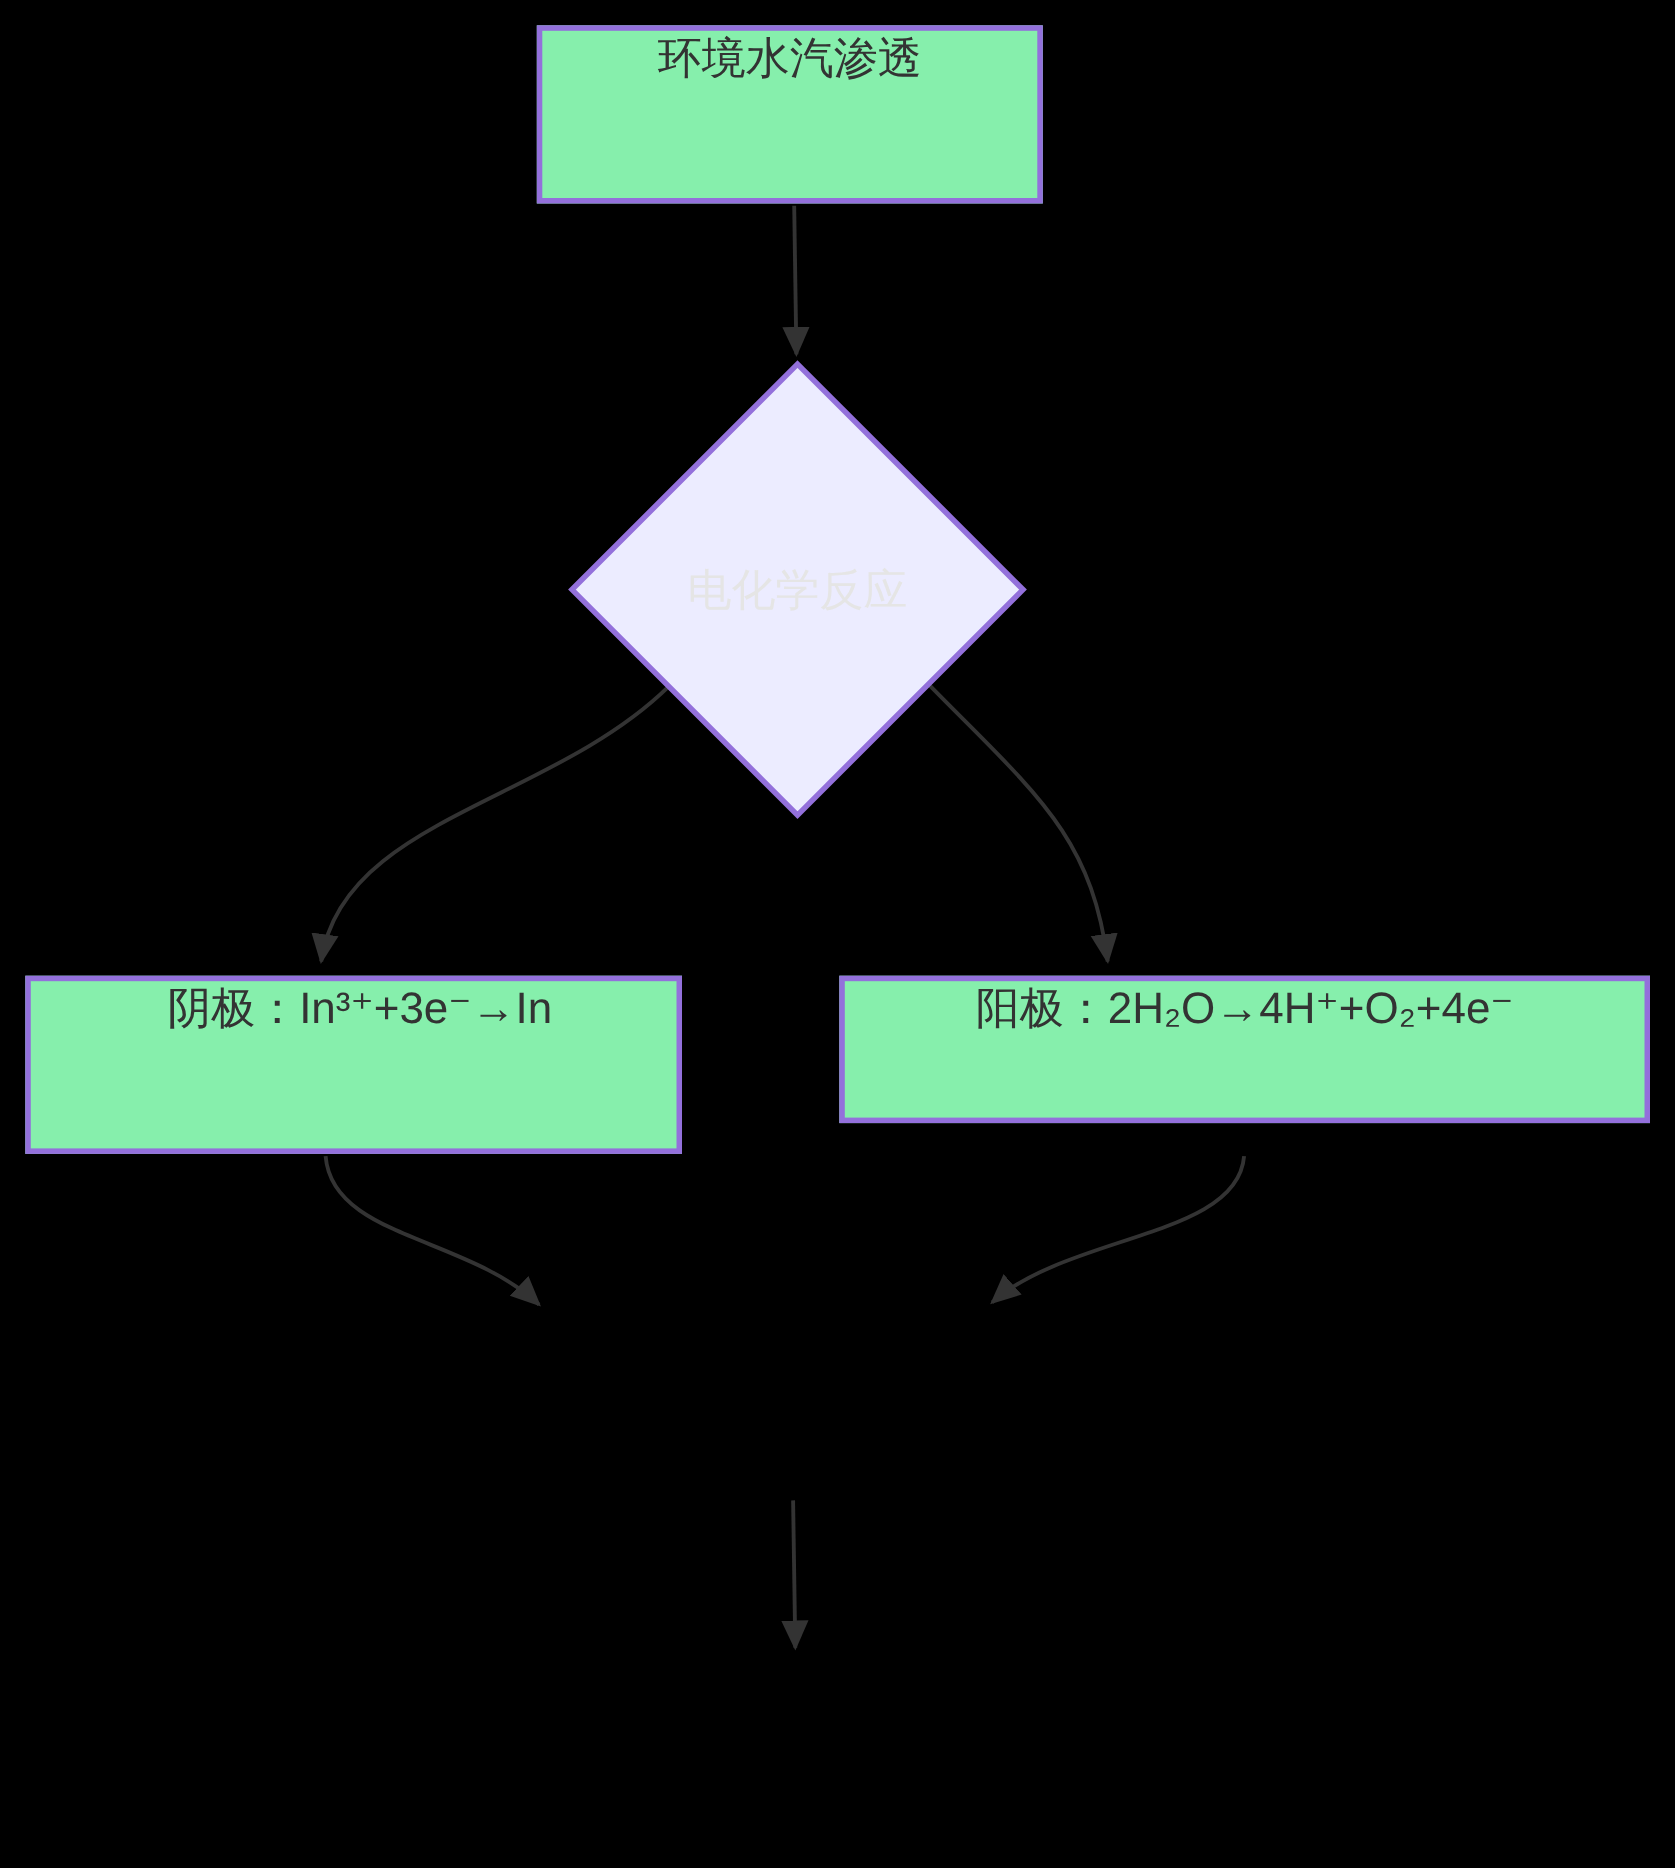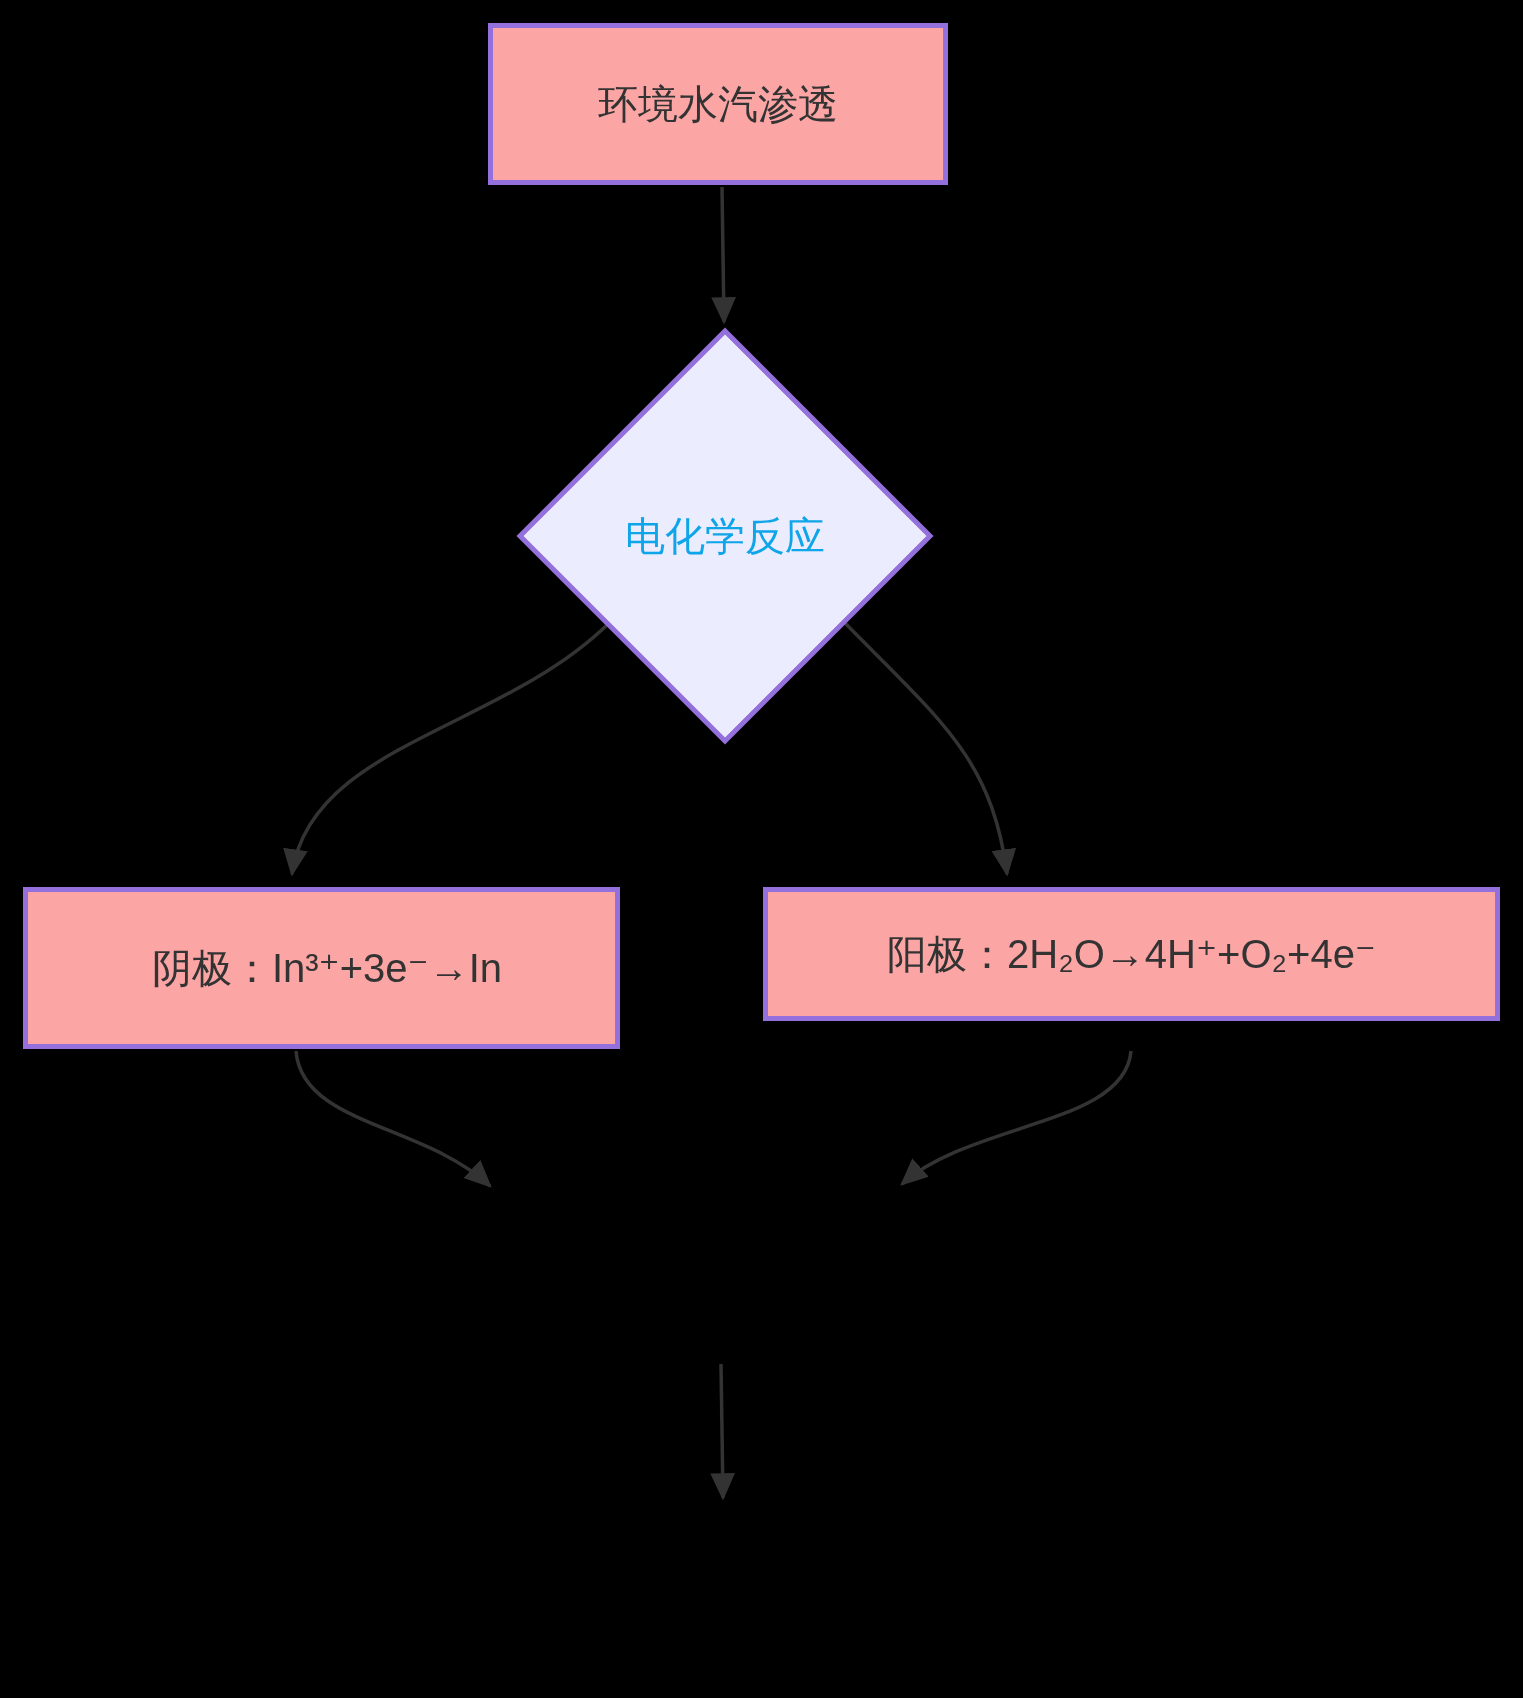--- a/index.html
+++ b/index.html
@@ -22,38 +22,37 @@
     stroke: #333333;
     stroke-width: 3.5;
   }
   .diamond-shape {
     fill: #ECECFF;
     stroke: #9370DB;
     stroke-width: 5;
   }
   .node {
     position: absolute;
-    background: #fca5a5;
+    background: #86efac;
     border: 5px solid #9370DB;
     box-sizing: border-box;
     display: flex;
-    align-items: center;
     justify-content: center;
     color: #333333;
     font-size: 40px;
     line-height: 1.25;
     z-index: 2;
     white-space: nowrap;
   }
   .diamond-label {
     position: absolute;
     display: flex;
     align-items: center;
     justify-content: center;
-    color: #0ea5e9;
+    color: #e5e5e5;
     font-size: 40px;
     z-index: 3;
     white-space: nowrap;
   }
   
   .node-top      { left: 488px;  top: 23px;   width: 460px; height: 162px; }
   .node-cathode  { left: 23px;   top: 887px;  width: 597px; height: 162px; padding-left: 11px; }
   .node-anode    { left: 763px;  top: 887px;  width: 737px; height: 134px; }
   .node-pits     { left: 492px;  top: 1198px; width: 458px; height: 164px; }
   .node-result   { left: 463px;  top: 1511px; width: 516px; height: 164px; }

